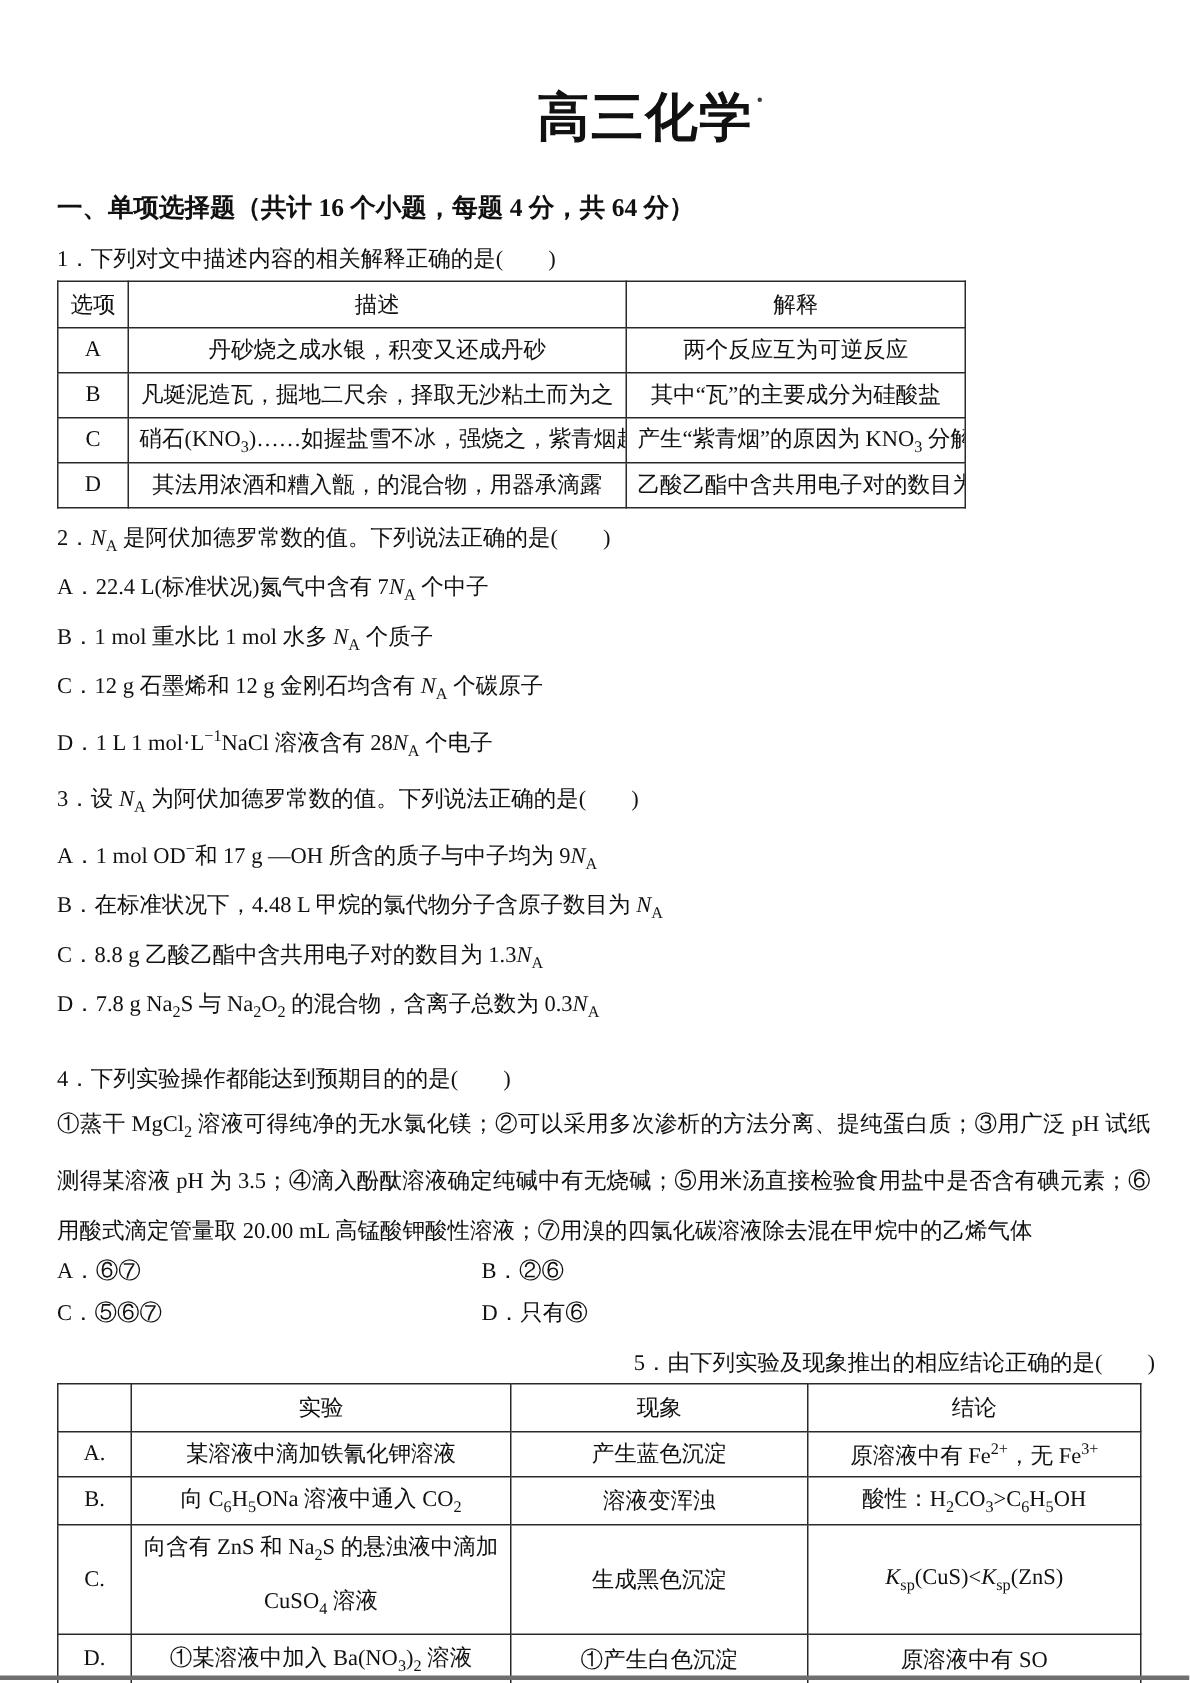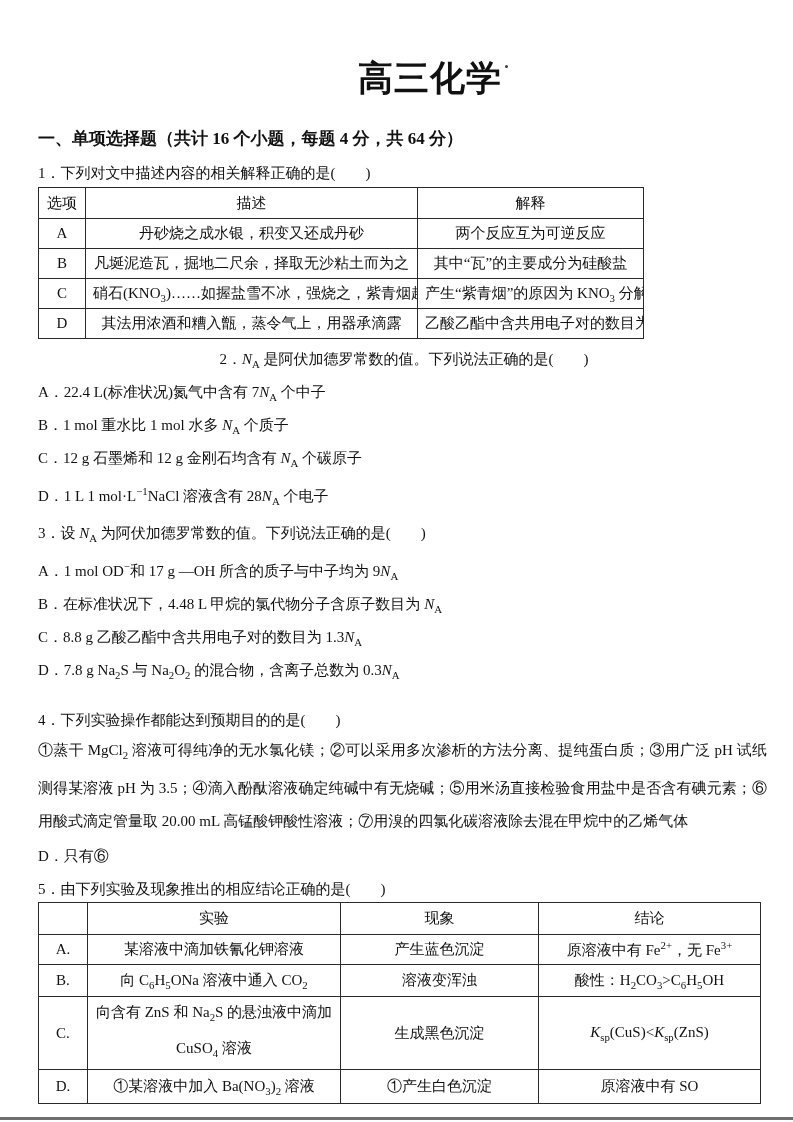--- a/index.html
+++ b/index.html
@@ -12,24 +12,24 @@
   .page { padding: 60px 0 0 38px; width: 770px; }
 
   .title {
     margin: 0; padding-left: 52px;
     font-size: 35px; line-height: 38px; font-weight: bold;
     text-align: center; letter-spacing: 1px;
   }
   .sec { margin: 30px 0 0; font-size: 17px; font-weight: bold; line-height: 22px; }
 
   .stem { margin: 13px 0 0; font-size: 15px; line-height: 20px; }
-  .stem.q2 { margin-top: 10px; text-align: center; }
+  .stem.q2 { margin-top: 10px; }
   .stem.q3 { margin-top: 12px; }
   .stem.q4 { margin-top: 25px; }
-  .stem.q5 { margin-top: 13px; }
+  .stem.q5 { margin-top: 13px; text-align: right; }
 
   .opt { margin: 8px 0 0; font-size: 15px; line-height: 20px; }
 
   table { border-collapse: collapse; table-layout: fixed; font-size: 15px; }
   th, td { border: 1px solid #2a2a2a; padding: 0 7px; vertical-align: middle; white-space: nowrap; overflow: hidden; text-align: center; }
   th { font-weight: normal; text-align: center; }
   td.letter { text-align: center; padding: 0; }
 
   .t1 { margin-top: 4px; width: 605px; padding-left: 44px; }
   .t1 thead tr { height: 31px; }
@@ -93,41 +93,46 @@
         <td>凡埏泥造瓦，掘地二尺余，择取无沙粘土而为之</td>
         <td>其中“瓦”的主要成分为硅酸盐</td>
       </tr>
       <tr>
         <td class="letter">C</td>
         <td>硝石(KNO<sub>3</sub>)……如握盐雪不冰，强烧之，紫青烟起</td>
         <td>产生“紫青烟”的原因为 KNO<sub>3</sub> 分解</td>
       </tr>
       <tr>
         <td class="letter">D</td>
-        <td>其法用浓酒和糟入甑，蒸令气上，用器承滴露</td>
+        <td>其法用浓酒和糟入甑，的混合物，用器承滴露</td>
         <td>乙酸乙酯中含共用电子对的数目为</td>
       </tr>
     </tbody>
   </table>
 
   <p class="stem q2">2．<i>N</i><sub>A</sub> 是阿伏加德罗常数的值。下列说法正确的是(　　)</p>
   <p class="opt">A．22.4 L(标准状况)氮气中含有 7<i>N</i><sub>A</sub> 个中子</p>
   <p class="opt">B．1 mol 重水比 1 mol 水多 <i>N</i><sub>A</sub> 个质子</p>
   <p class="opt">C．12 g 石墨烯和 12 g 金刚石均含有 <i>N</i><sub>A</sub> 个碳原子</p>
   <p class="opt">D．1 L 1 mol·L<sup>−1</sup>NaCl 溶液含有 28<i>N</i><sub>A</sub> 个电子</p>
 
   <p class="stem q3">3．设 <i>N</i><sub>A</sub> 为阿伏加德罗常数的值。下列说法正确的是(　　)</p>
   <p class="opt">A．1 mol OD<sup>−</sup>和 17 g —OH 所含的质子与中子均为 9<i>N</i><sub>A</sub></p>
   <p class="opt">B．在标准状况下，4.48 L 甲烷的氯代物分子含原子数目为 <i>N</i><sub>A</sub></p>
   <p class="opt">C．8.8 g 乙酸乙酯中含共用电子对的数目为 1.3<i>N</i><sub>A</sub></p>
   <p class="opt">D．7.8 g Na<sub>2</sub>S 与 Na<sub>2</sub>O<sub>2</sub> 的混合物，含离子总数为 0.3<i>N</i><sub>A</sub></p>
 
   <p class="stem q4">4．下列实验操作都能达到预期目的的是(　　)</p>
   <p class="para">①蒸干 MgCl<sub>2</sub> 溶液可得纯净的无水氯化镁；②可以采用多次渗析的方法分离、提纯蛋白质；③用广泛 pH 试纸测得某溶液 pH 为 3.5；④滴入酚酞溶液确定纯碱中有无烧碱；⑤用米汤直接检验食用盐中是否含有碘元素；⑥用酸式滴定管量取 20.00 mL 高锰酸钾酸性溶液；⑦用溴的四氯化碳溶液除去混在甲烷中的乙烯气体</p>
+  <div class="optrow">
+    <span class="left">A．⑥⑦</span>
+    <span>B．②⑥</span>
+  </div>
   <div class="optrow second">
+    <span class="left">C．⑤⑥⑦</span>
     <span>D．只有⑥</span>
   </div>
 
   <p class="stem q5">5．由下列实验及现象推出的相应结论正确的是(　　)</p>
   <table class="t2">
     <colgroup>
         <col style="width:49px">
         <col style="width:253px">
         <col style="width:198px">
         <col style="width:222px">

